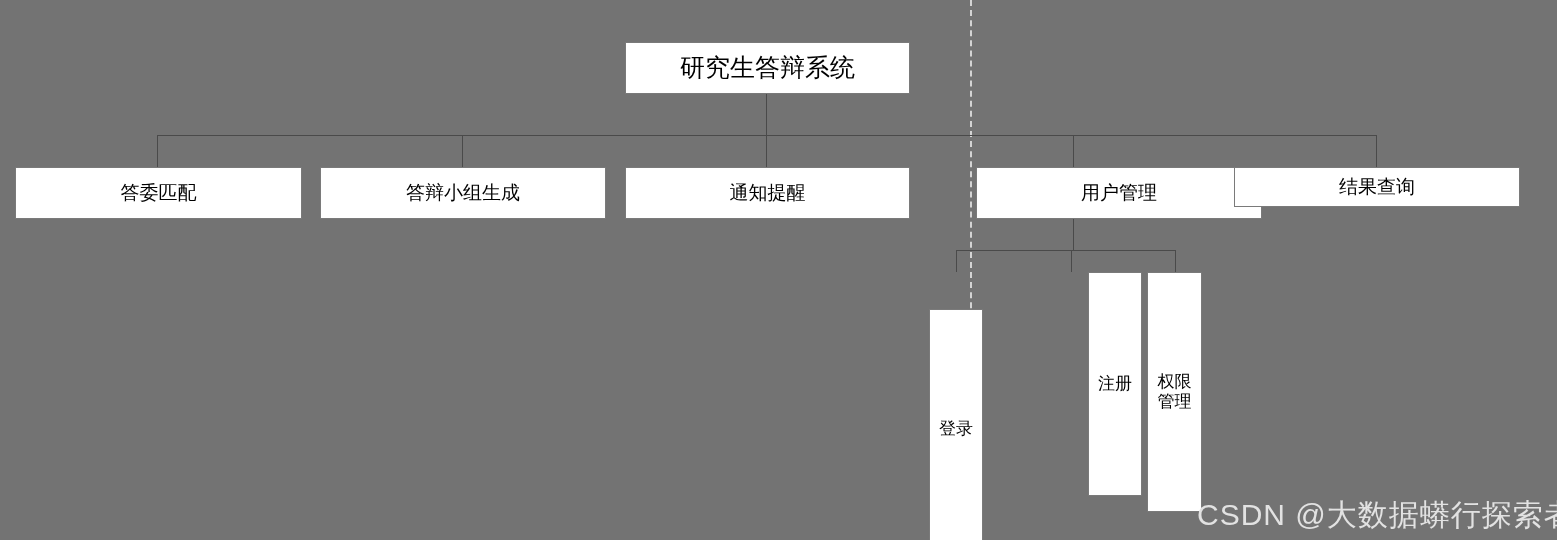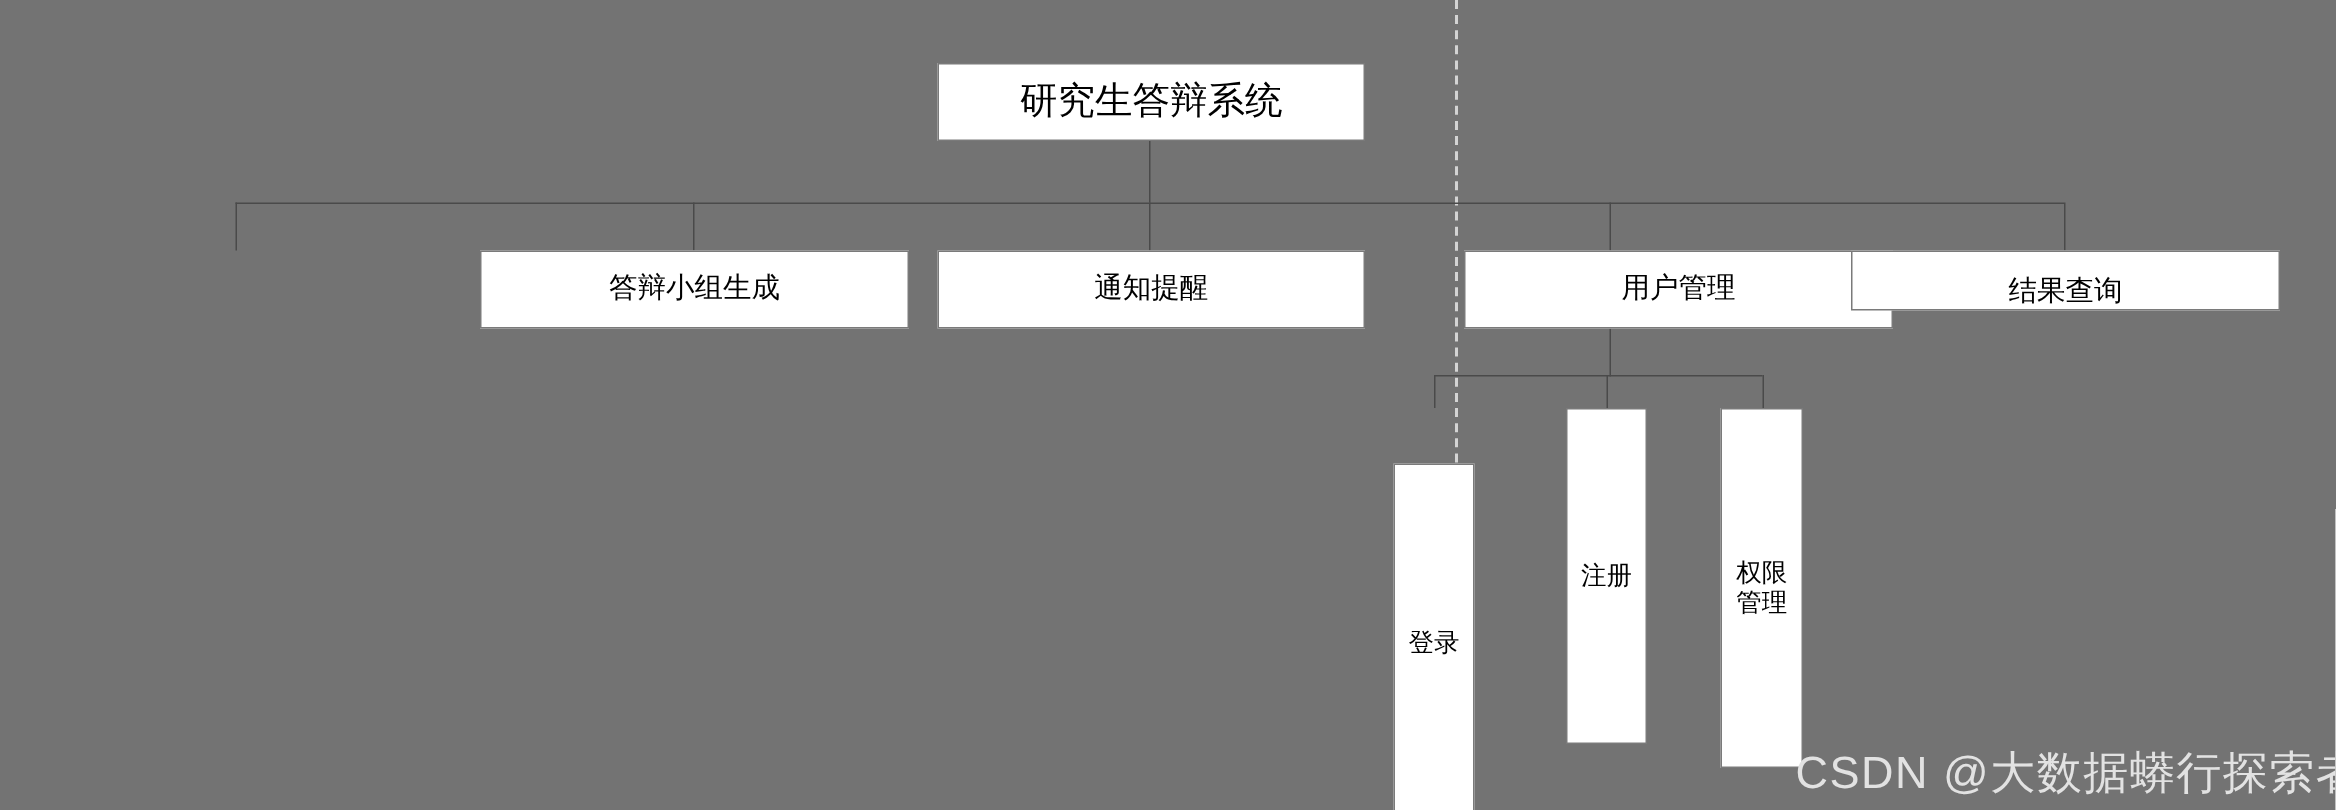--- a/index.html
+++ b/index.html
@@ -96,50 +96,53 @@
   <div class="line-v" style="left:766px; top:93px; height:42px;"></div>
 
   <div class="line-h" style="left:157px; top:135px; width:1219px;"></div>
 
   <div class="line-v" style="left:157px;  top:135px; height:32px;"></div>
   <div class="line-v" style="left:462px;  top:135px; height:32px;"></div>
   <div class="line-v" style="left:766px;  top:135px; height:32px;"></div>
   <div class="line-v" style="left:1073px; top:135px; height:32px;"></div>
   <div class="line-v" style="left:1376px; top:135px; height:32px;"></div>
 
+  <div class="node level2" style="left:15px; top:167px; width:287px; height:52px;">
+    <span class="node-label">答委匹配</span>
+  </div>
 
   <div class="node level2" style="left:320px; top:167px; width:286px; height:52px;">
     <span class="node-label">答辩小组生成</span>
   </div>
 
   <div class="node level2" style="left:625px; top:167px; width:285px; height:52px;">
     <span class="node-label">通知提醒</span>
   </div>
 
   <div class="node level2" style="left:976px; top:167px; width:286px; height:52px;">
     <span class="node-label">用户管理</span>
   </div>
 
-  <div class="node level2" style="left:1234px; top:167px; width:286px; height:40px;align-items:flex-end;">
+  <div class="node level2" style="left:1234px; top:167px; width:286px; height:40px;">
     <span class="node-label">结果查询</span>
   </div>
 
   <div class="line-v" style="left:1073px; top:219px; height:32px;"></div>
 
   <div class="line-h" style="left:956px; top:250px; width:219px;"></div>
 
   <div class="line-v" style="left:956px;  top:250px; height:22px;"></div>
   <div class="line-v" style="left:1071px; top:250px; height:22px;"></div>
   <div class="line-v" style="left:1175px; top:250px; height:22px;"></div>
 
   <div class="node leaf" style="left:929px; top:272px; width:54px; height:240px;margin-top:37px;">
     <span class="node-label">登录</span>
   </div>
 
-  <div class="node leaf" style="left:1044px; top:272px; width:54px; height:224px;">
+  <div class="node leaf" style="left:1088px; top:272px; width:54px; height:224px;">
     <span class="node-label">注册</span>
   </div>
 
   <div class="node leaf" style="left:1147px; top:272px; width:55px; height:240px;justify-content:flex-end;">
     <span class="node-label">权限管理</span>
   </div>
 
   <div class="watermark" style="left:1197px; top:495px;">CSDN @大数据蟒行探索者</div>
 
 </div>

